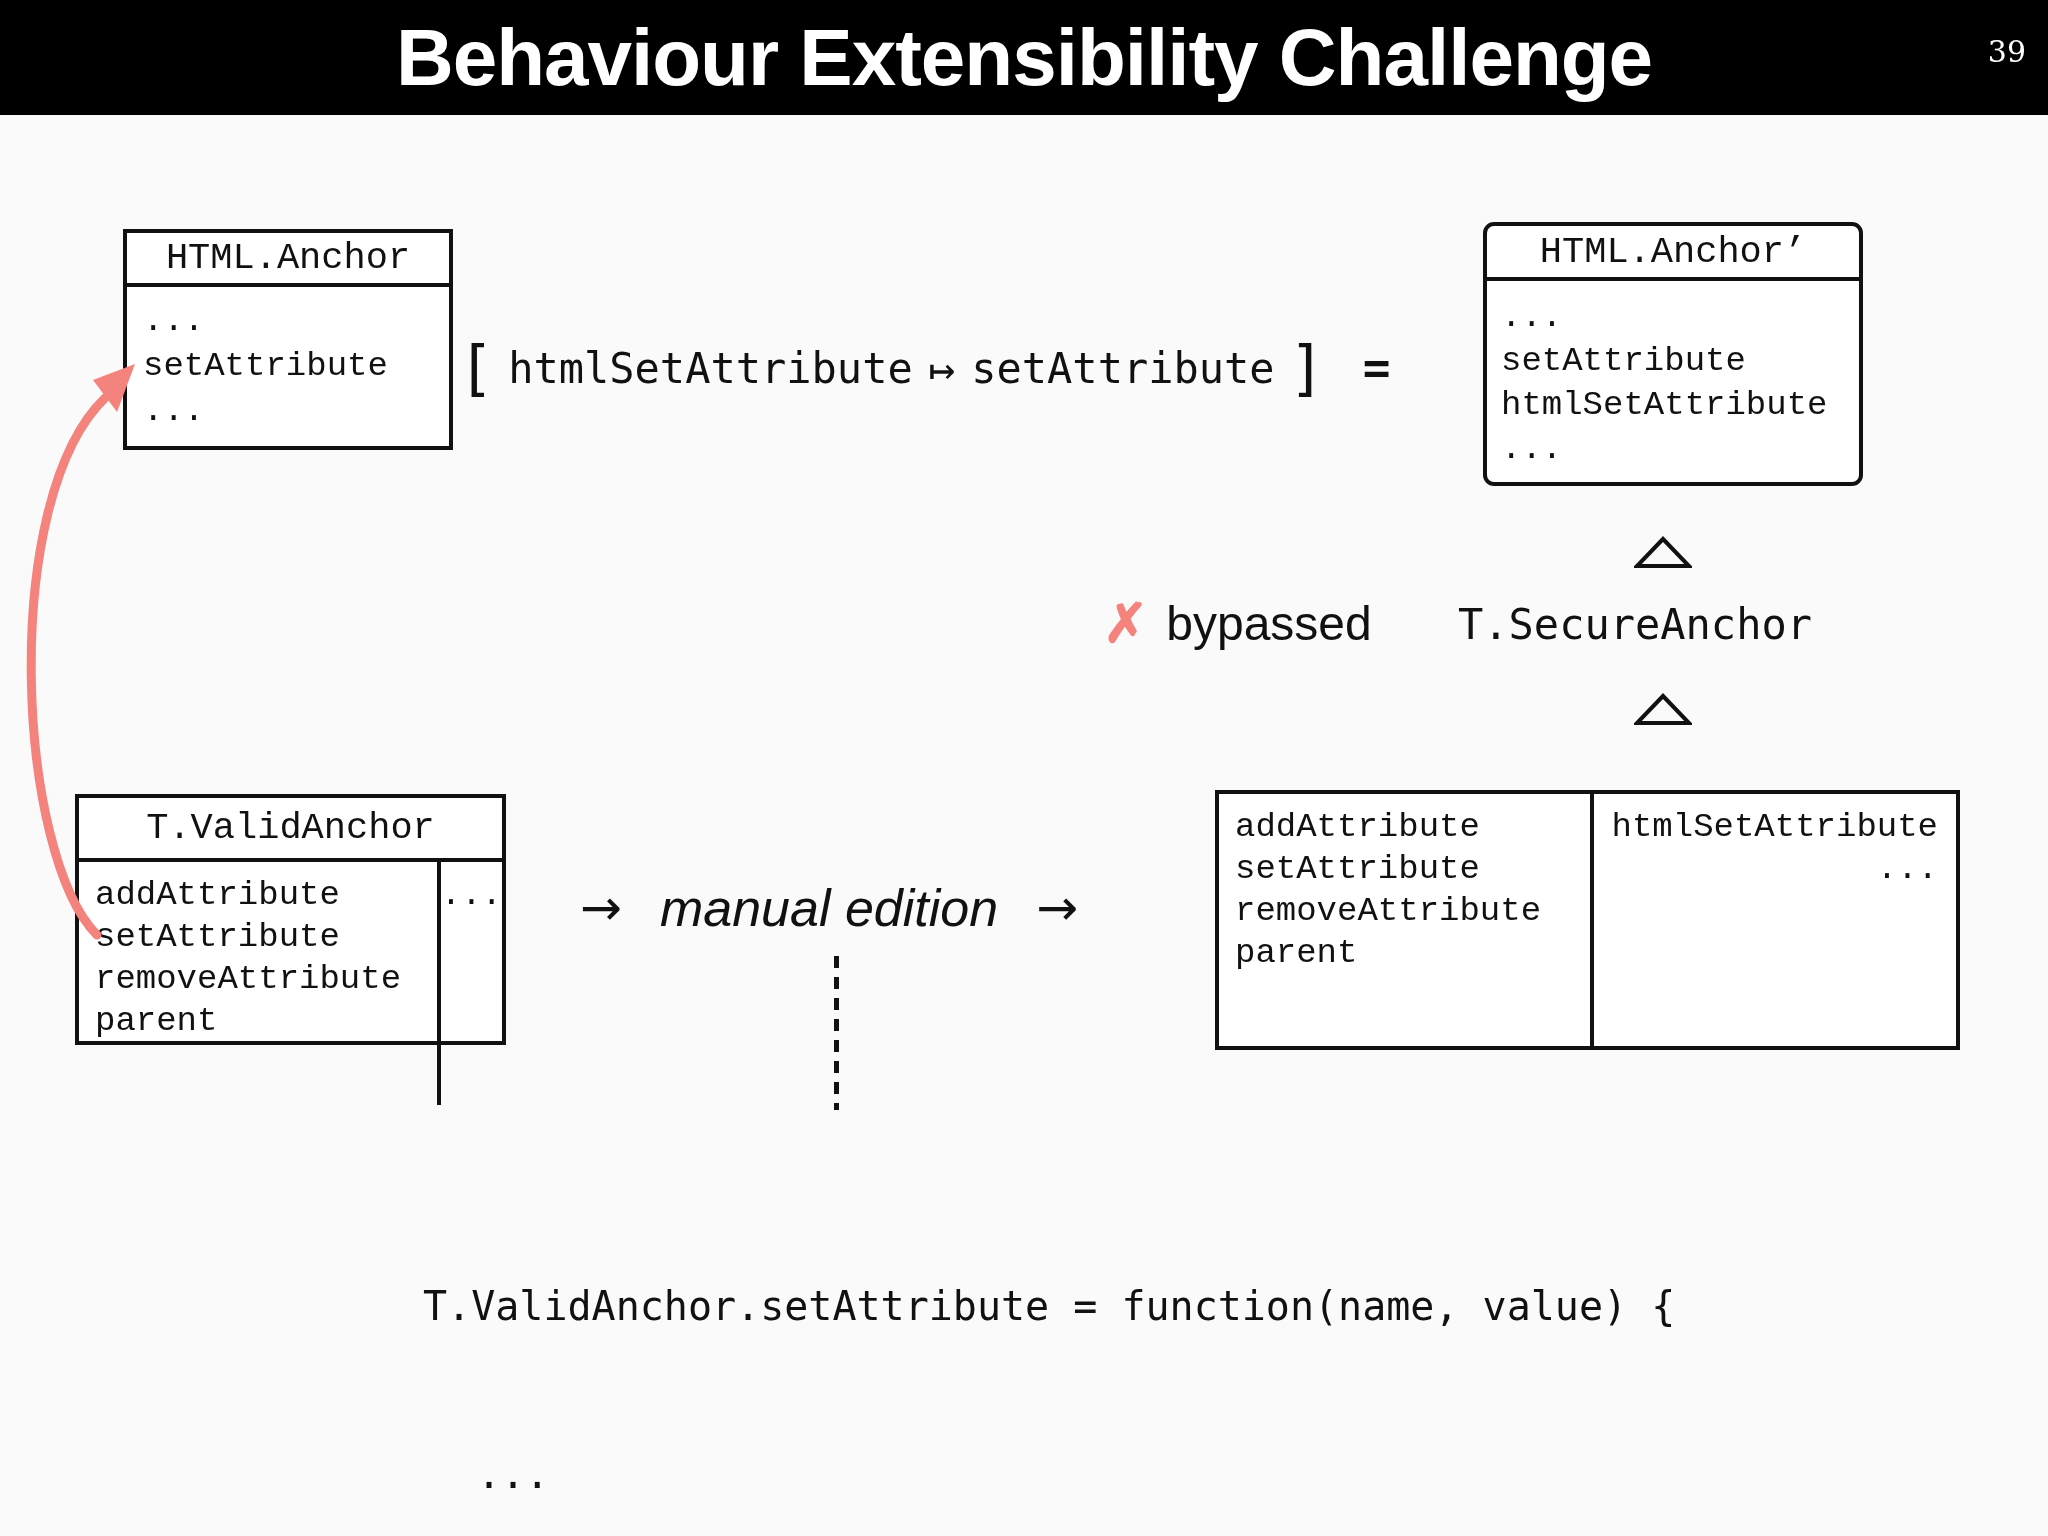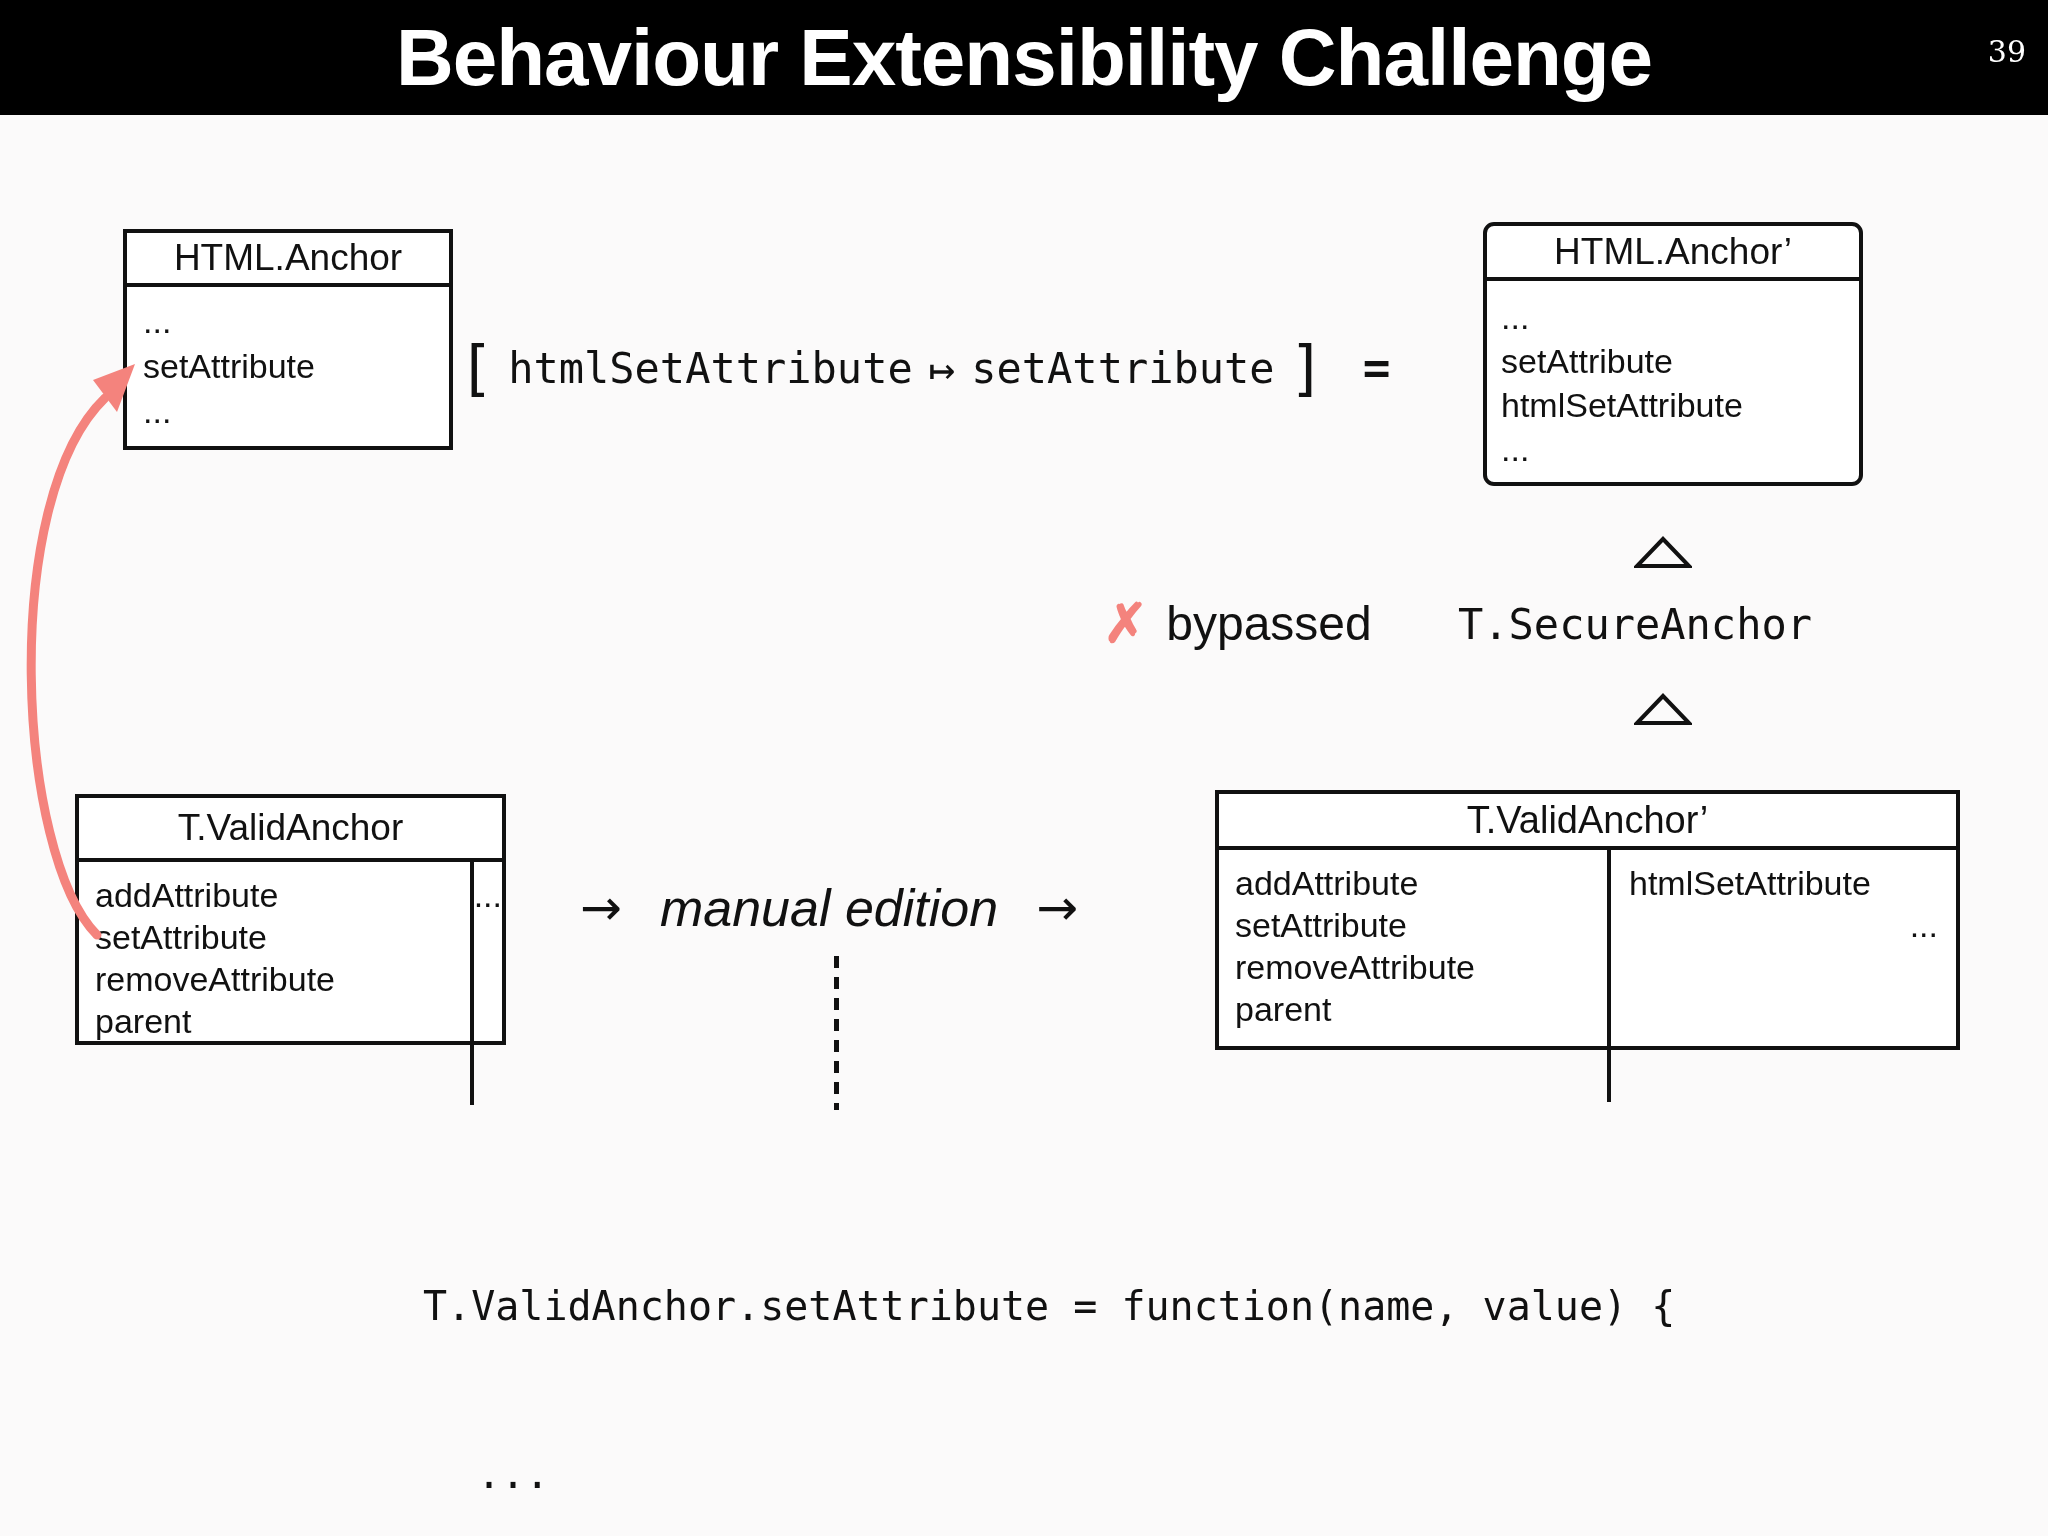--- a/index.html
+++ b/index.html
@@ -27,21 +27,21 @@
     color:#ffffff;font-size:80px;font-weight:bold;letter-spacing:-1px;
     font-family:"Liberation Sans", sans-serif;
   }
   .page-number{
     position:absolute;right:22px;top:34px;color:#ffffff;
     font-family:"DejaVu Serif", serif;font-size:30px;font-weight:normal;
   }
   
   .uml-box{
     position:absolute;background:#ffffff;border:4px solid var(--ink);
-    font-family:Liberation Sans, sans-serif;
+    font-family:Liberation Mono, monospace;
   }
   .uml-title{
     border-bottom:4px solid var(--ink);
     text-align:center;font-size:37px;
     display:flex;align-items:center;justify-content:center;
   }
   .uml-body{display:flex;height:100%;gap:32px;}
   .uml-rows{padding:12px 0 0 16px;font-size:34px;line-height:45px;white-space:pre;}
   .uml-cell{padding:12px 0 0 16px;font-size:34px;line-height:42px;white-space:pre;}
   .uml-cell.divided{border-left:4px solid var(--ink);}
@@ -155,21 +155,20 @@
 </div>
 
 <div class="manual-edition">
   <span class="flow-arrow">→</span>
   <span class="manual-edition-label">manual edition</span>
   <span class="flow-arrow">→</span>
 </div>
 <div class="dashed-connector"></div>
 
 <div class="uml-box" id="box-t-valid-anchor-prime">
-  <div class="uml-title">T.ValidAnchor’</div>
   <div class="uml-body">
     <div class="uml-cell cell-methods"><div class="uml-row">addAttribute</div><div class="uml-row">setAttribute</div><div class="uml-row">removeAttribute</div><div class="uml-row">parent</div></div>
     <div class="uml-cell divided cell-added"><div class="uml-row">htmlSetAttribute</div><div class="uml-row added-more">...</div></div>
   </div>
 </div>
 
 <div class="code-block">
   <div class="code-line">T.ValidAnchor.setAttribute = function(name, value) {</div>
   <div class="code-line indent">...</div>
   

